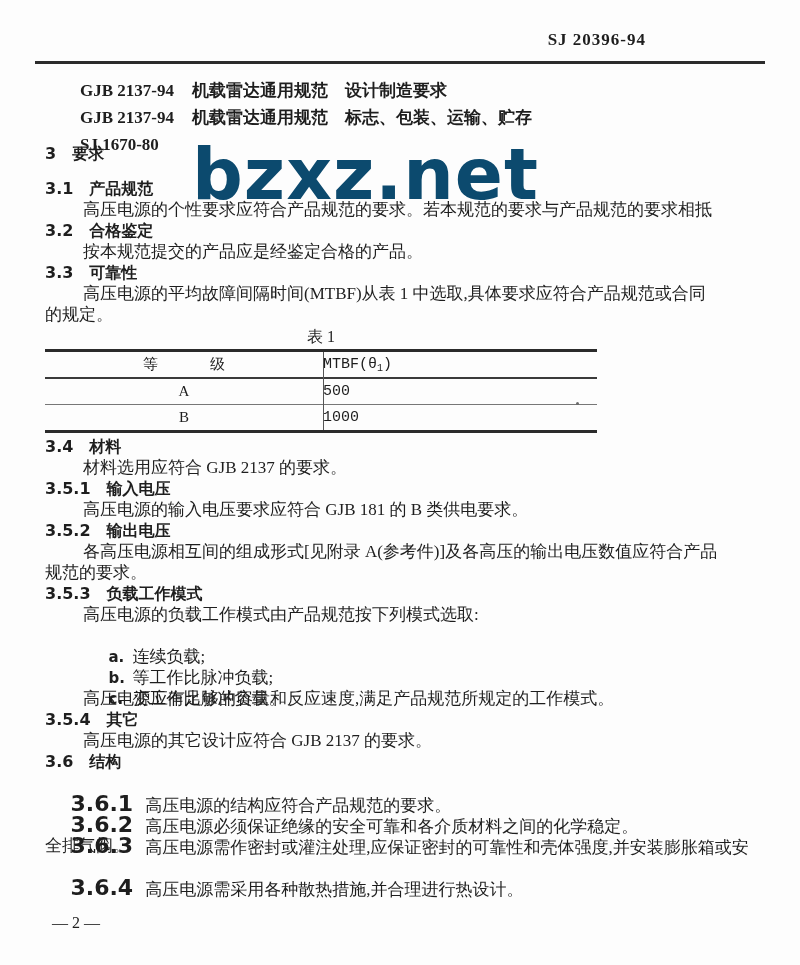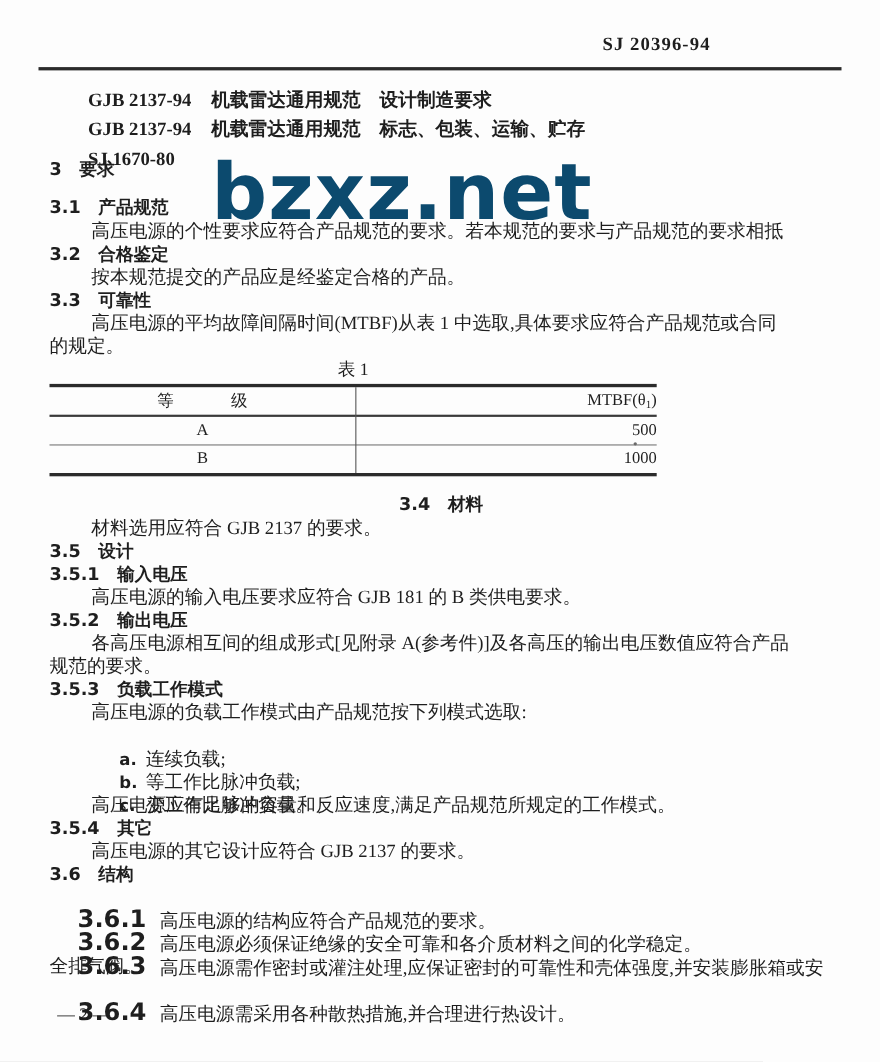--- a/index.html
+++ b/index.html
@@ -52,22 +52,22 @@
   .tbl {
     position:relative; width:552px; margin-top:2px;
     border-top:3px solid #2b2b2b; border-bottom:3px solid #2b2b2b;
     font-size:15px;
   }
   .tbl-divider { position:absolute; left:278px; top:0; bottom:0; width:1px; background:#555; }
   .tbl-row { display:flex; height:25px; align-items:center; }
   .row-hdr { border-bottom:2px solid #3a3a3a; }
   .row-a   { border-bottom:1px solid #777; }
   .cell-l { width:278px; display:flex; justify-content:center; column-gap:52px; }
-  .cell-r { flex:1; text-align:right; }
-  .mt3 { margin-top:15px;text-align:center; }
+  .cell-r { flex:1; text-align:left;font-family:Liberation Mono, monospace; }
+  .mt3 { margin-top:3px; }
   sub.theta { font-size:10px; vertical-align:-3px; }
   
   .scan-dot { position:absolute; left:576px; top:402px; width:3px; height:3px; background:#6a6a6a; border-radius:50%; z-index:1; }
   
   .page-num { position:absolute; top:914px; left:52px; font-size:16px; white-space:pre; z-index:2; }
 </style>
 </head>
 <body>
 
 <div class="page">
@@ -128,21 +128,20 @@
         <div class="cell-l">
           <span>B</span>
         </div>
         <div class="cell-r">1000</div>
       </div>
     </div>
 
     <div class="ln h mt3">3.4　材料</div>
     <div class="ln indent">材料选用应符合 GJB 2137 的要求。</div>
 
-    <div class="ln h">3.5　设计</div>
 
     <div class="ln h">3.5.1　输入电压</div>
     <div class="ln indent">高压电源的输入电压要求应符合 GJB 181 的 B 类供电要求。</div>
 
     <div class="ln h">3.5.2　输出电压</div>
     <div class="ln indent">各高压电源相互间的组成形式[见附录 A(参考件)]及各高压的输出电压数值应符合产品</div>
     <div class="ln">规范的要求。</div>
 
     <div class="ln h">3.5.3　负载工作模式</div>
     <div class="ln indent">高压电源的负载工作模式由产品规范按下列模式选取:</div>

